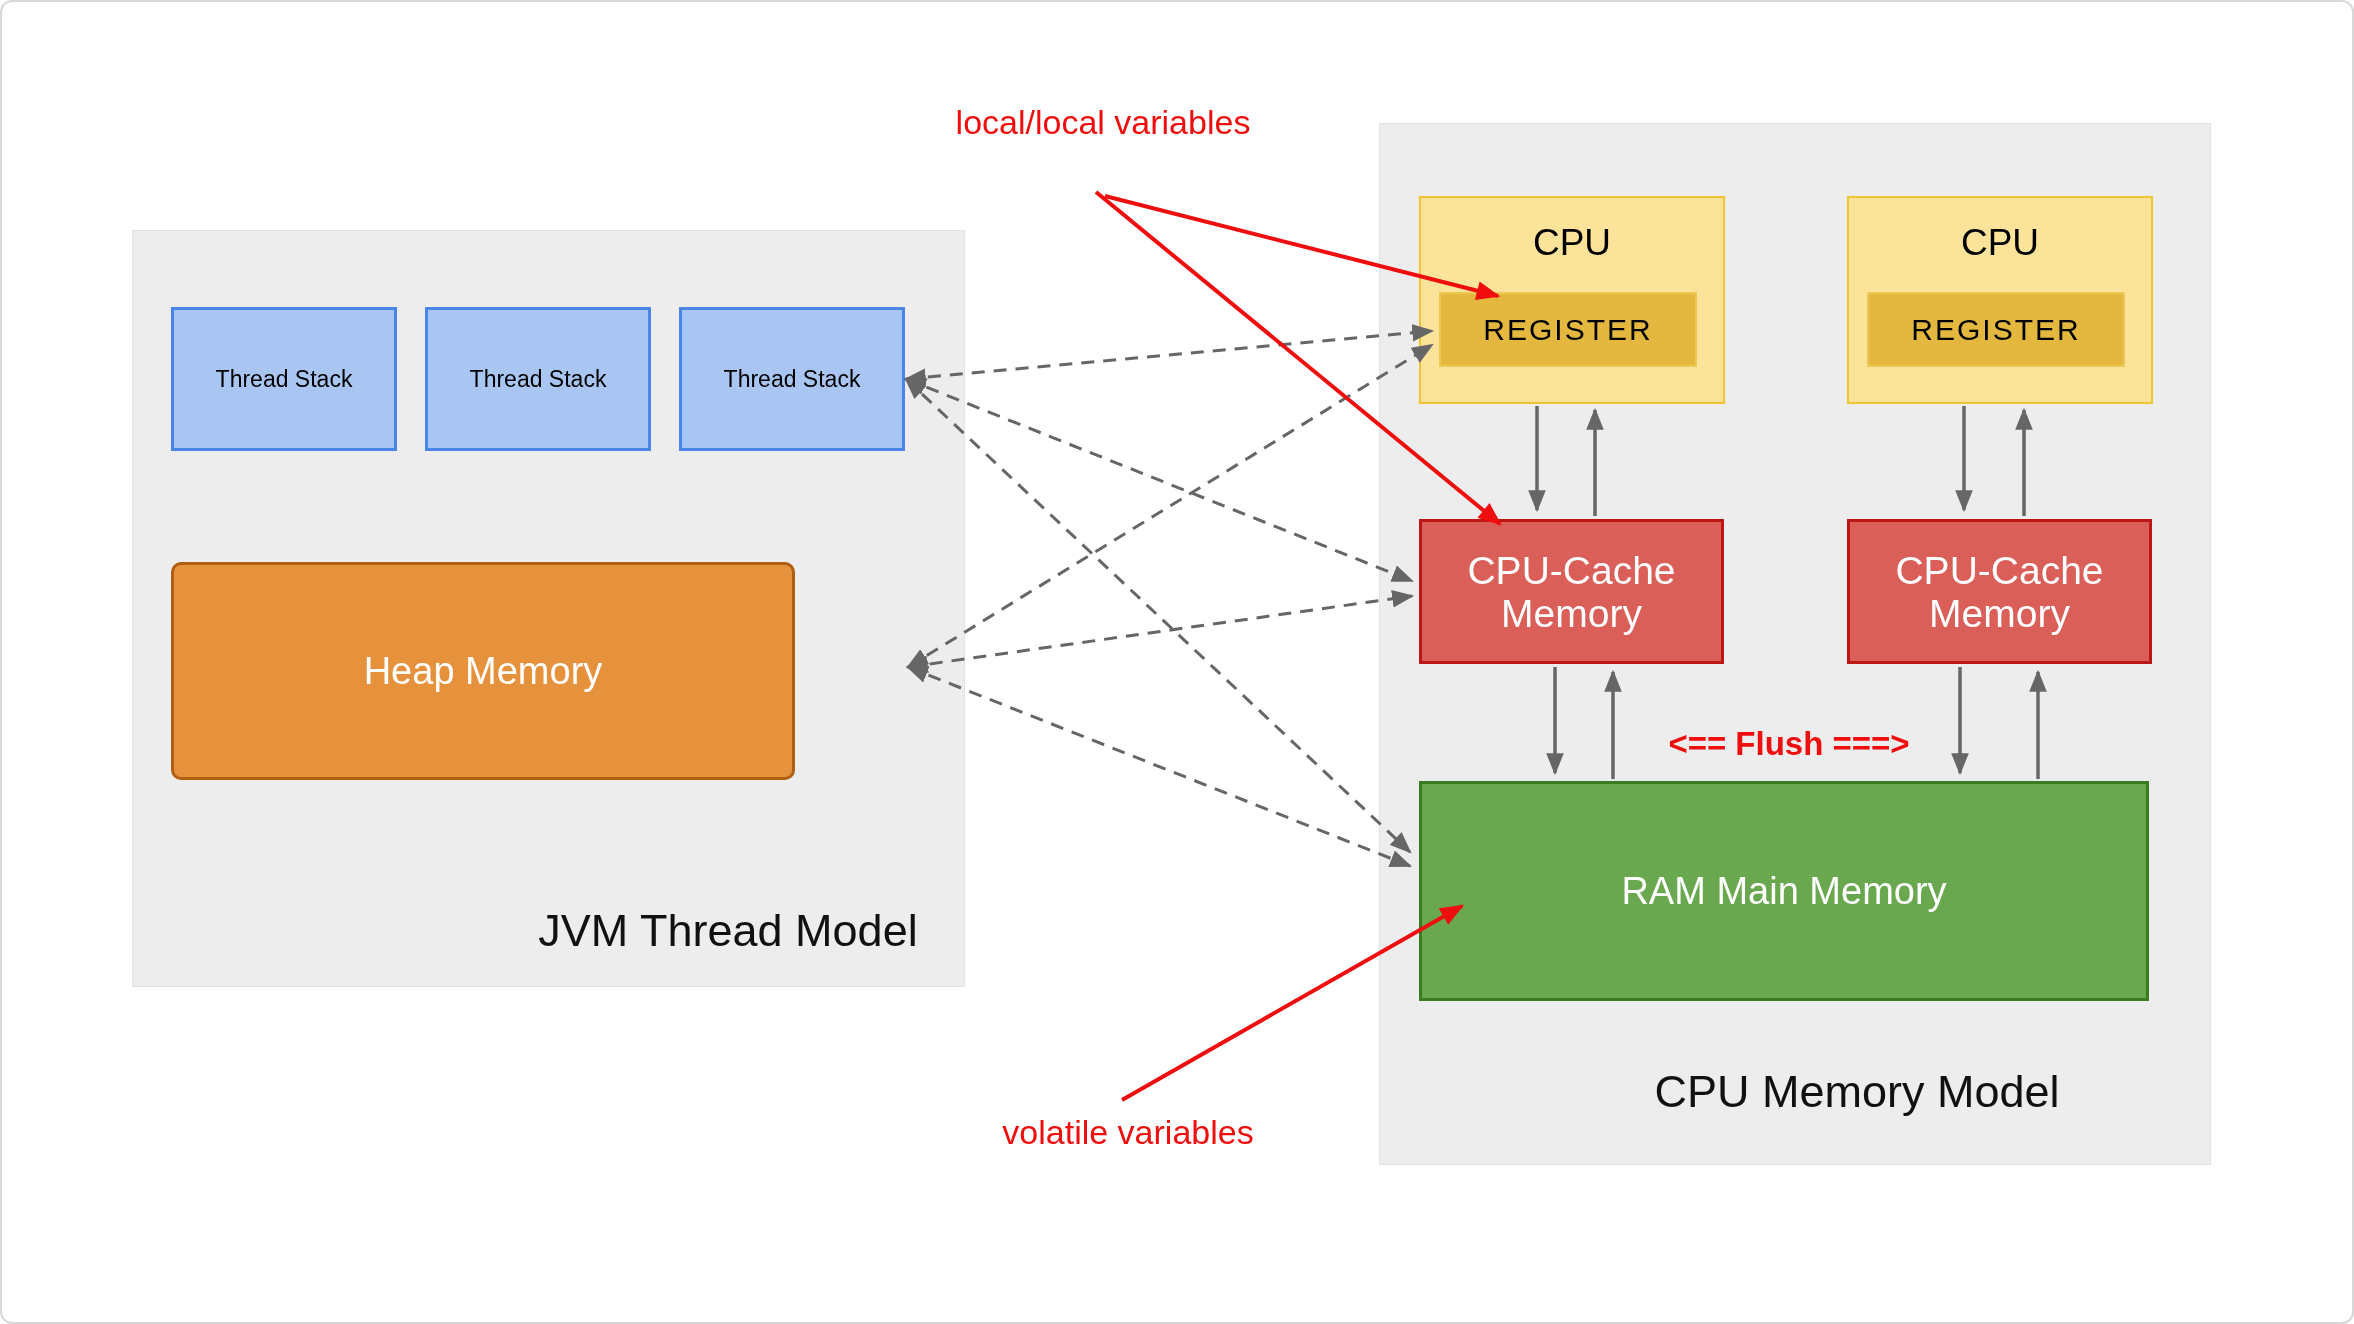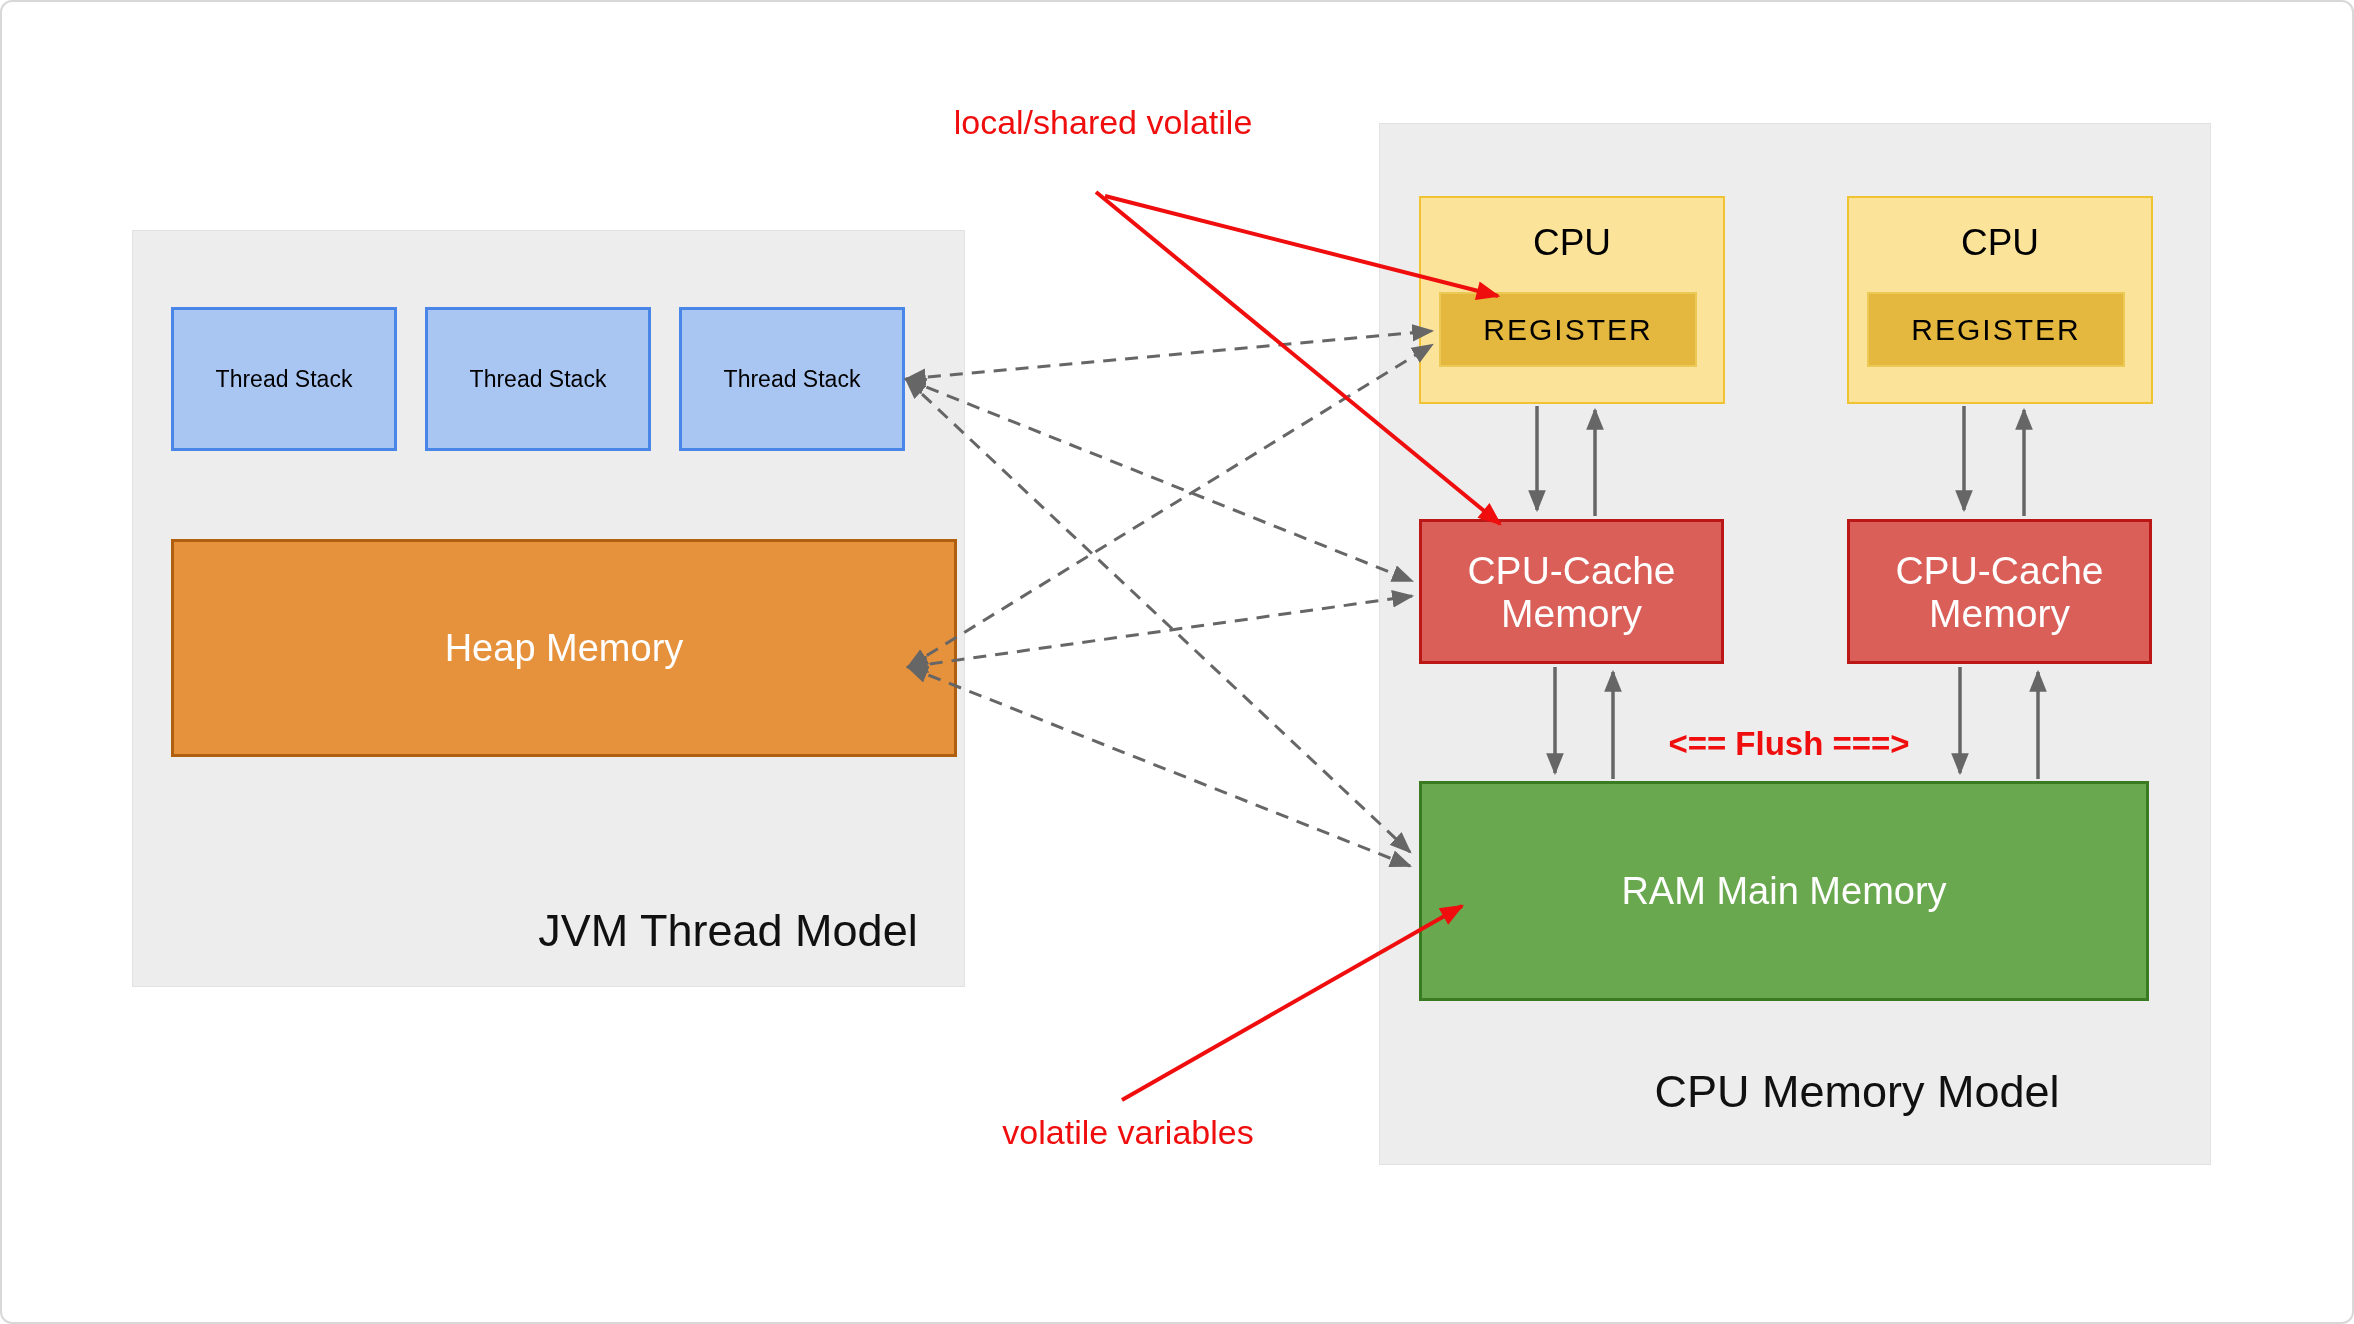--- a/index.html
+++ b/index.html
@@ -70,21 +70,21 @@
   <div class="node thread-stack" style="left:171px; top:307px; width:226px; height:144px;">
     <div class="wrap-inner">Thread Stack</div>
   </div>
   <div class="node thread-stack" style="left:425px; top:307px; width:226px; height:144px;">
     <div class="wrap-inner">Thread Stack</div>
   </div>
   <div class="node thread-stack" style="left:679px; top:307px; width:226px; height:144px;">
     <div class="wrap-inner">Thread Stack</div>
   </div>
 
-  <div class="node heap" style="left:171px; top:539px; width:786px; height:218px;">
+  <div class="node heap" style="left:171px; top:562px; width:624px; height:218px;border-radius:10px;">
     <span>Heap Memory</span>
   </div>
 
   <div class="panel-title" style="left:728px; top:931px;">JVM Thread Model</div>
 
   <div class="node cpu-box" style="left:1419px; top:196px; width:306px; height:208px;">
     <span>CPU</span>
   </div>
   <div class="node register" style="left:1439px; top:292px; width:258px; height:75px;">
     <span>REGISTER</span>
@@ -103,21 +103,21 @@
   <div class="node cache" style="left:1847px; top:519px; width:305px; height:145px;">
     <div class="wrap-inner">CPU-Cache Memory</div>
   </div>
 
   <div class="node ram" style="left:1419px; top:781px; width:730px; height:220px;">
     <span>RAM Main Memory</span>
   </div>
 
   <div class="panel-title" style="left:1857px; top:1092px;">CPU Memory Model</div>
 
-  <div class="annotation" style="left:953px; top:100px; width:300px;">local/shared volatile</div>
+  <div class="annotation" style="left:953px; top:100px; width:300px;">local/local variables</div>
   <div class="annotation" style="left:928px; top:1110px; width:400px; white-space:nowrap;">volatile variables</div>
   <div class="flush-label" style="left:1789px; top:744px;">&lt;== Flush ===&gt;</div>
 
   <svg class="arrows" width="2354" height="1324" viewBox="0 0 2354 1324" xmlns="http://www.w3.org/2000/svg">
     <defs>
       <marker id="ah-gray" viewBox="0 0 10 8" refX="9" refY="4" markerWidth="22" markerHeight="18" markerUnits="userSpaceOnUse" orient="auto-start-reverse">
         <path d="M0,0 L10,4 L0,8 z" fill="#666666"></path>
       </marker>
       <marker id="ah-red" viewBox="0 0 10 8" refX="9" refY="4" markerWidth="26" markerHeight="19" markerUnits="userSpaceOnUse" orient="auto">
         <path d="M0,0 L10,4 L0,8 z" fill="#ef0d0d"></path>

